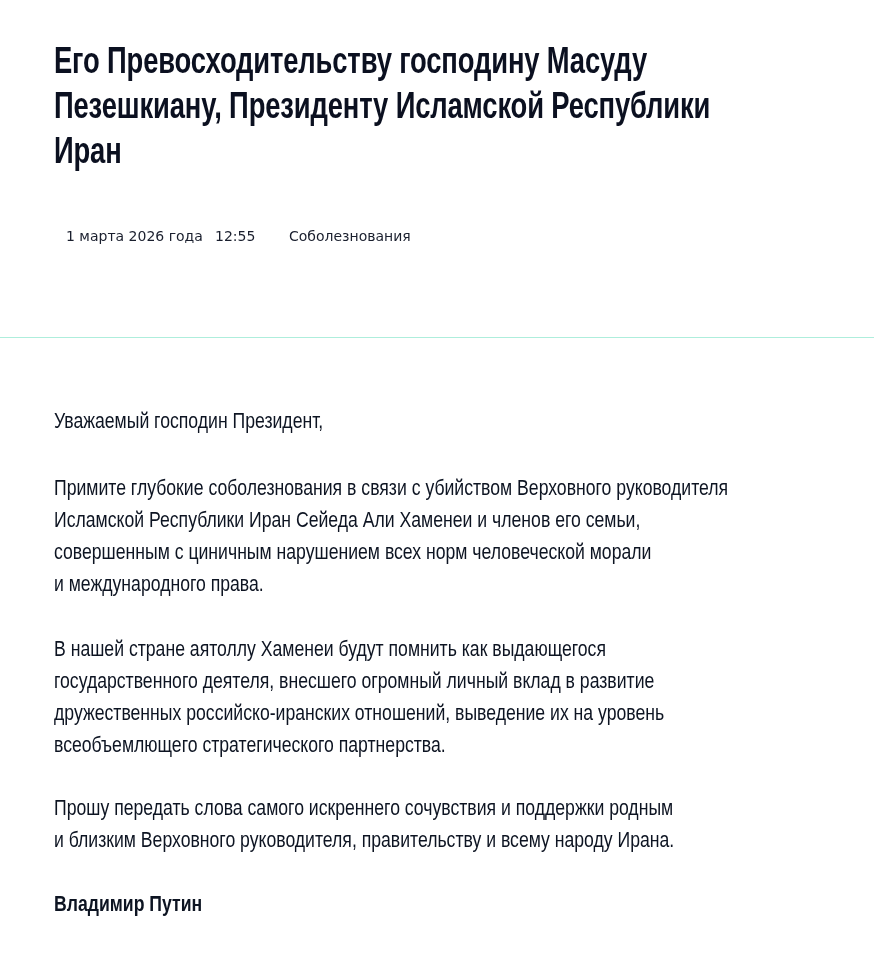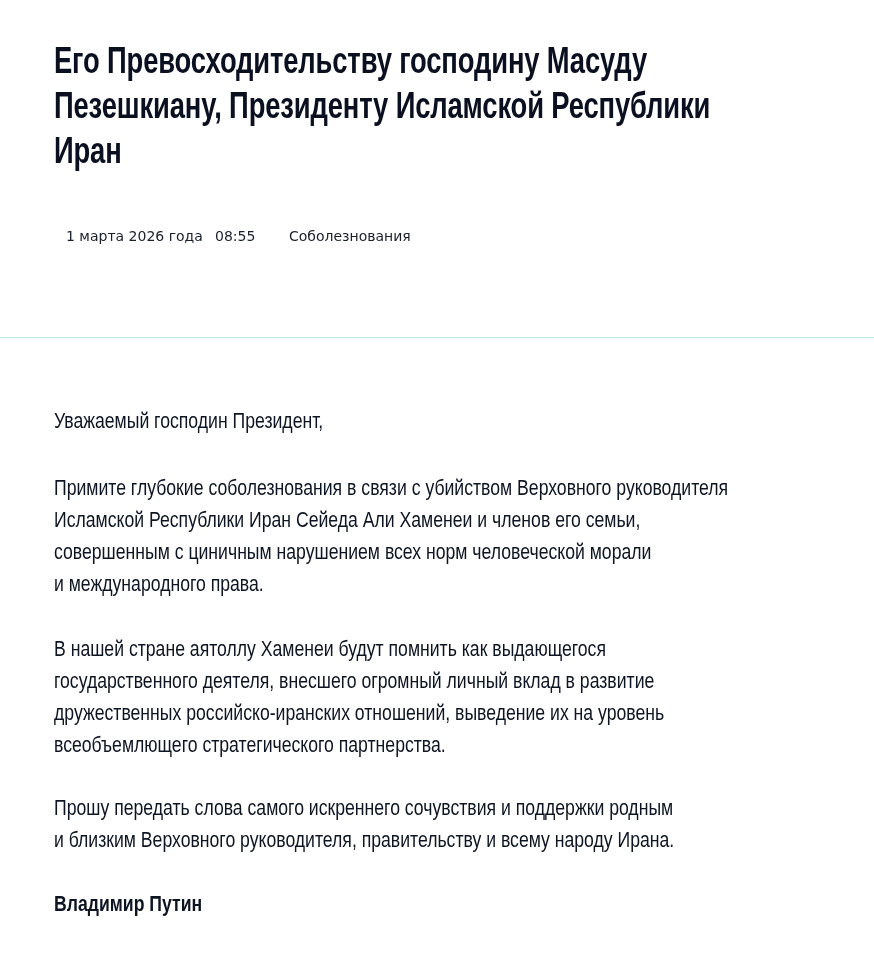--- a/index.html
+++ b/index.html
@@ -92,21 +92,21 @@
 
 <div class="header">
   <h1 class="title">
     <span>Его Превосходительству господину Масуду</span>
     <span>Пезешкиану, Президенту Исламской Республики</span>
     <span>Иран</span>
   </h1>
 
   <div class="meta">
     <span class="meta-item" style="left:12px;">1 марта 2026 года</span>
-    <span class="meta-item" style="left:161px;">08:55</span>
+    <span class="meta-item" style="left:161px;">12:55</span>
     <span class="meta-item" style="left:235px;">Соболезнования</span>
   </div>
 </div>
 
 <div class="divider"></div>
 
 <div class="body">
   <p class="para" style="top:0px;">
     <span>Уважаемый господин Президент,</span>
   </p>

